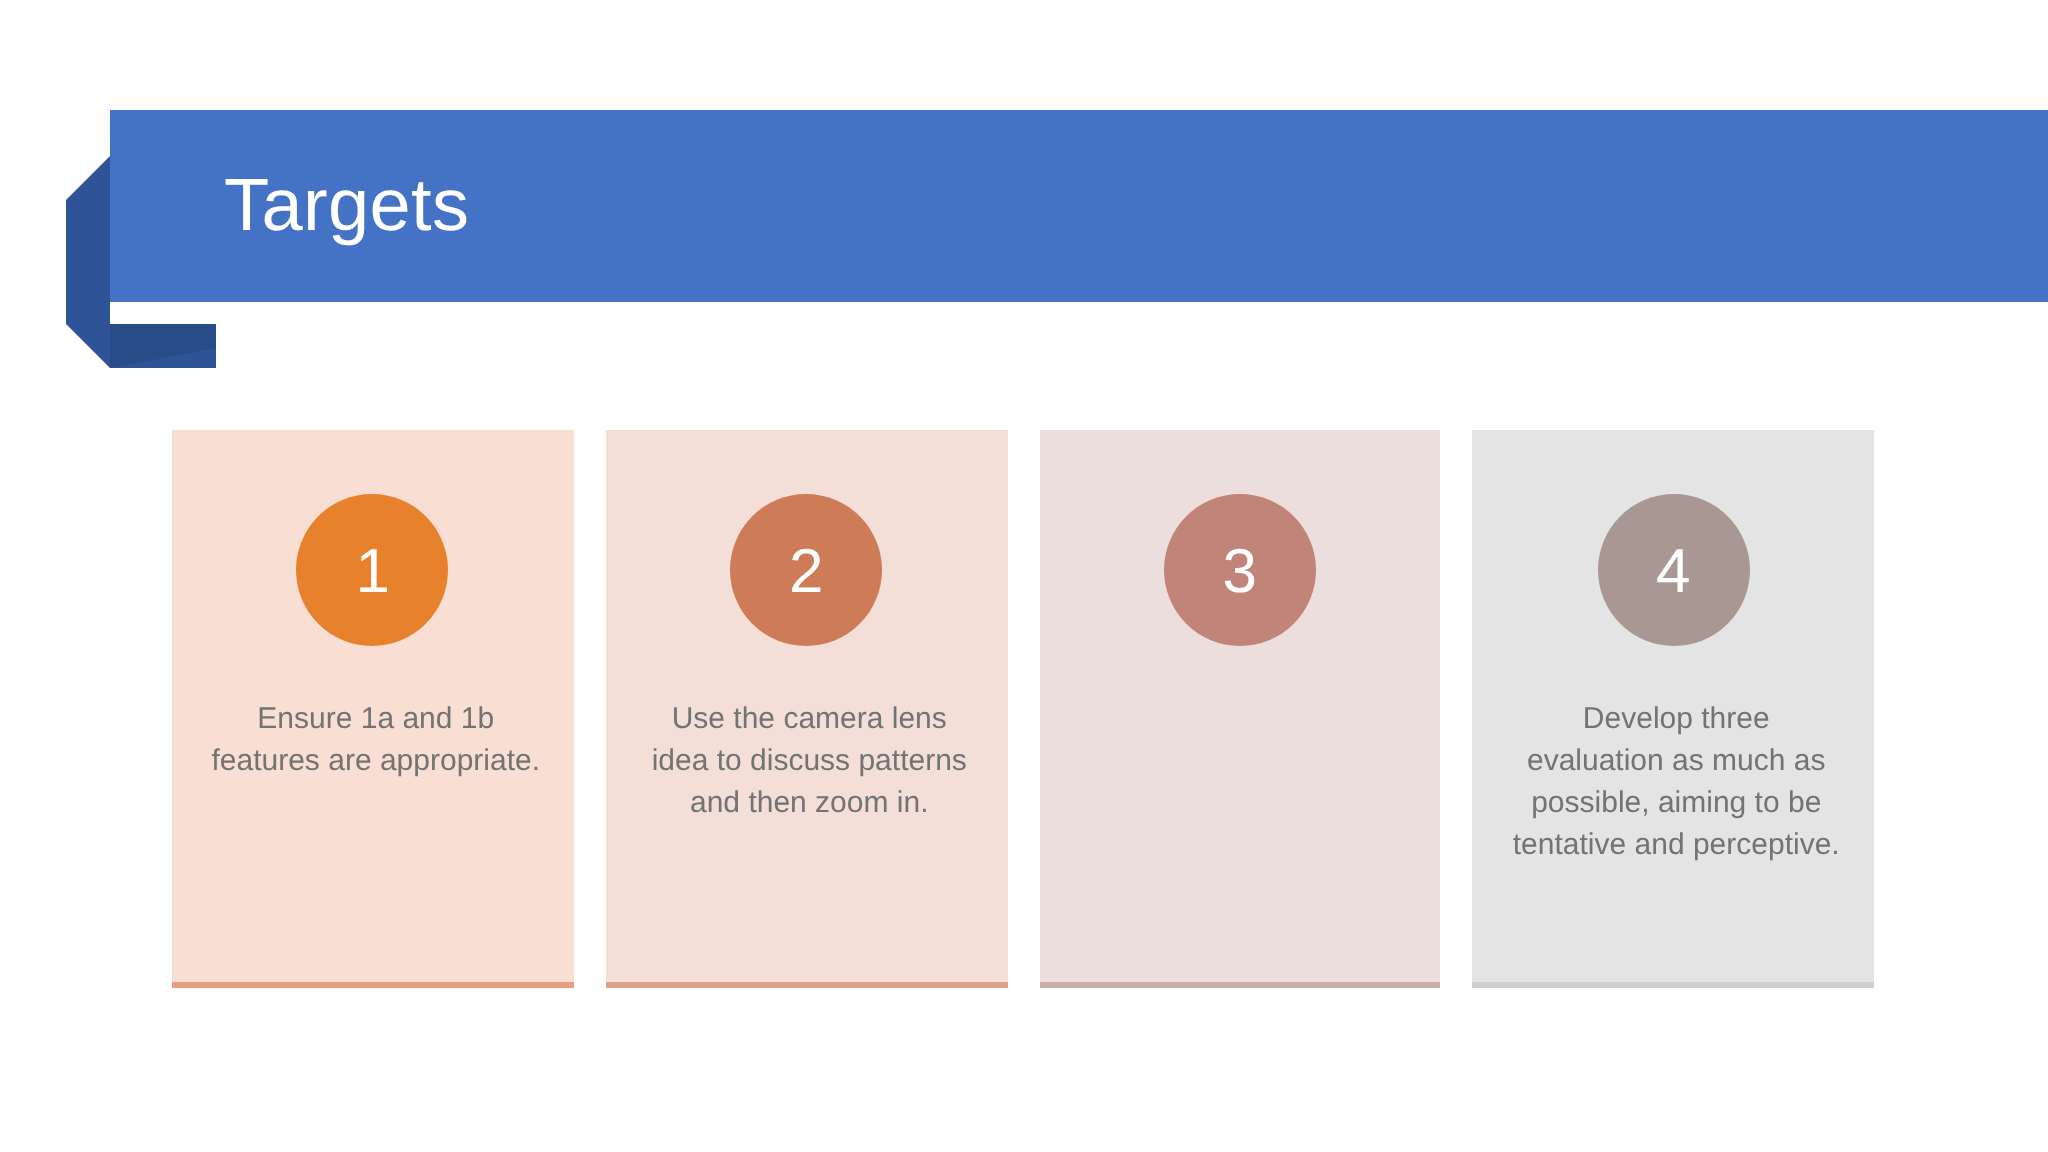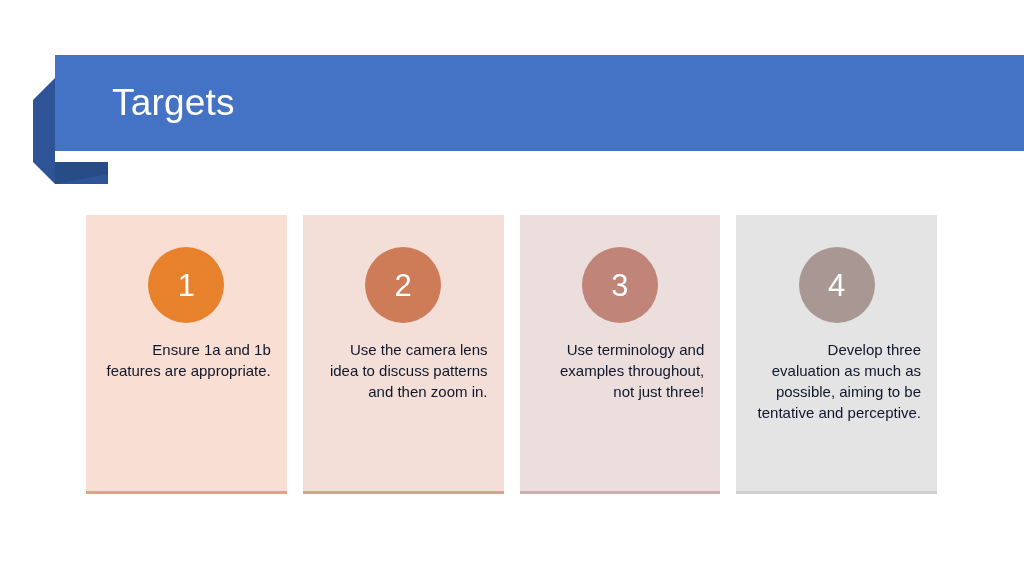--- a/index.html
+++ b/index.html
@@ -82,28 +82,28 @@
     display: flex;
     align-items: center;
     justify-content: center;
     color: #ffffff;
     font-size: 31px;
     font-weight: 300;
     line-height: 1;
     flex: none;
   }
   .card-body-text {
-    margin-top: 16px;
+    margin-top: 26px;
     width: 100%;
     box-sizing: border-box;
     padding: 0 16px 0 19px;
-    color: #0f172a;
+    color: #737373;
     font-size: 15px;
     line-height: 21px;
-    text-align: right;
+    text-align: center;
   }
 </style>
 </head>
 <body style="background: rgb(255, 255, 255);">
 
 <div id="title-banner" style="background: rgb(68, 114, 196);"></div>
 
 <svg id="banner-fold" viewBox="0 0 75 106" width="75" height="106">
   <polygon points="0,22 22,0 22,106 0,84" fill="#2E5396"></polygon>
   <polygon points="22,106 75,106 75,84 22,84" fill="#2E5396"></polygon>
@@ -121,21 +121,20 @@
   </div>
 
   <div class="card" style="background: rgb(243, 223, 216);">
     <div class="card-number-circle" style="background: rgb(206, 123, 87);">2</div>
     <div class="card-body-text">Use the camera lens idea to discuss patterns and then zoom in.</div>
     <div class="card-accent" style="background: rgb(217, 162, 140);"></div>
   </div>
 
   <div class="card" style="background: rgb(237, 222, 222);">
     <div class="card-number-circle" style="background: rgb(192, 132, 120);">3</div>
-    <div class="card-body-text">Use terminology and examples throughout, not just three!</div>
     <div class="card-accent" style="background: rgb(203, 175, 175);"></div>
   </div>
 
   <div class="card" style="background: rgb(228, 228, 228);">
     <div class="card-number-circle" style="background: rgb(169, 151, 148);">4</div>
     <div class="card-body-text">Develop three evaluation as much as possible, aiming to be tentative and perceptive.</div>
     <div class="card-accent" style="background: rgb(207, 207, 207);"></div>
   </div>
 
 </div>

